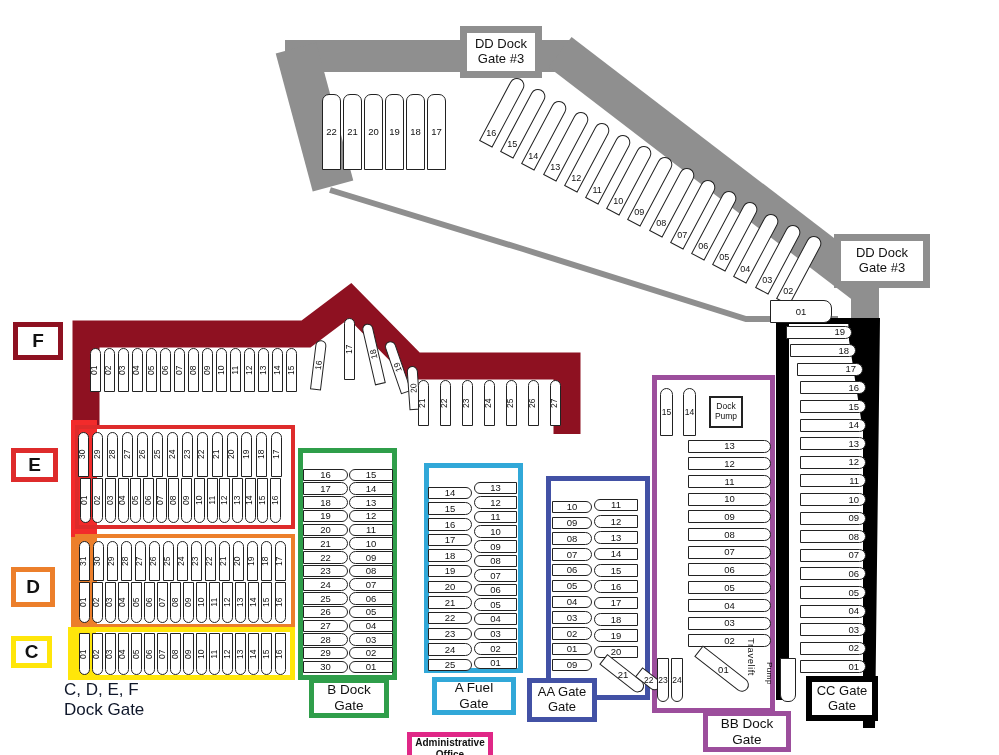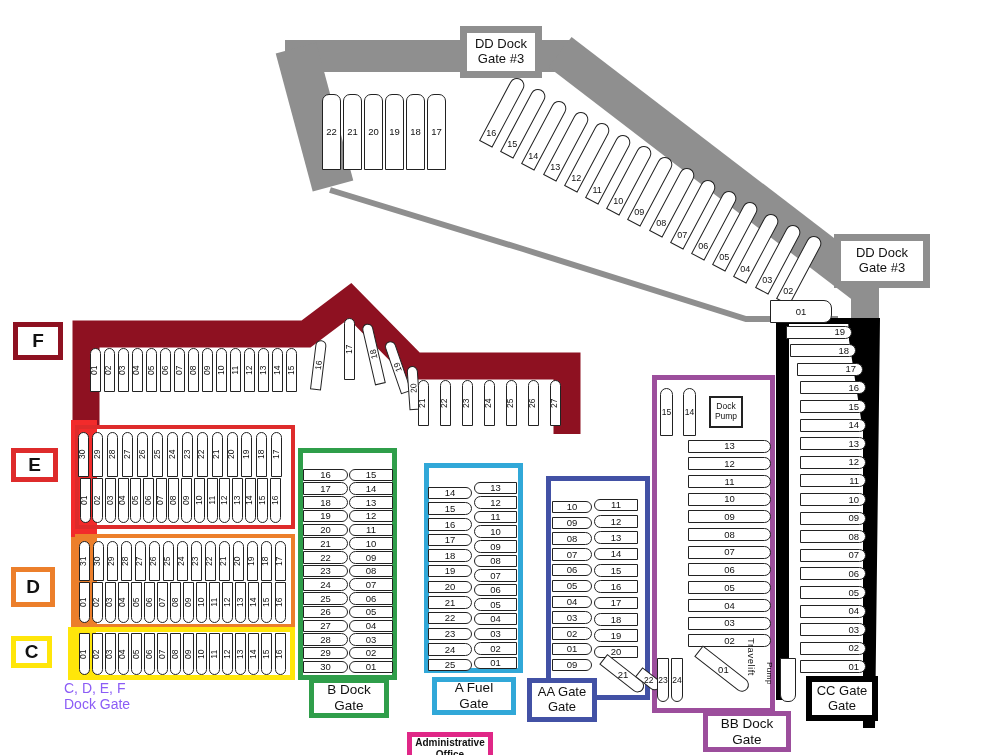--- a/index.html
+++ b/index.html
@@ -31,21 +31,21 @@
   .gb-aa { border:5px solid var(--aa); font-size:13px; }
   .gb-bb { border:5px solid var(--bb); }
   .gb-cc { border:6px solid var(--cc); font-size:13px; }
   .gb-admin { border:5px solid var(--admin); font-size:10px; font-weight:bold; line-height:1.2;margin-top:21px; }
   .gb-fuel { border:2px solid #222; font-size:8.5px; z-index:6; }
   .letterbox { position:absolute; background:#fff; display:flex; align-items:center; justify-content:center; font-weight:bold; font-size:19px; color:#111; z-index:6; }
   .lb-f { border:5px solid var(--f); }
   .lb-e { border:5px solid var(--e); }
   .lb-d { border:5px solid var(--d); }
   .lb-c { border:5px solid var(--c); }
-  .plaintext { position:absolute; color:#8b5cf6; font-size:14px; line-height:1.15; z-index:6; }
+  .plaintext { position:absolute; color:#0f172a; font-size:17px; line-height:1.15; z-index:6; }
   .b-e  { border:4px solid var(--e); }
   .b-d  { border:4px solid var(--d); }
   .b-c  { border:5px solid var(--c); }
   .b-b  { border:5px solid var(--b); }
   .b-a  { border:5px solid var(--a); }
   .b-aa { border:5px solid var(--aa); }
   .b-bb { border:5px solid var(--bb); }
 </style>
 </head>
 <body>

